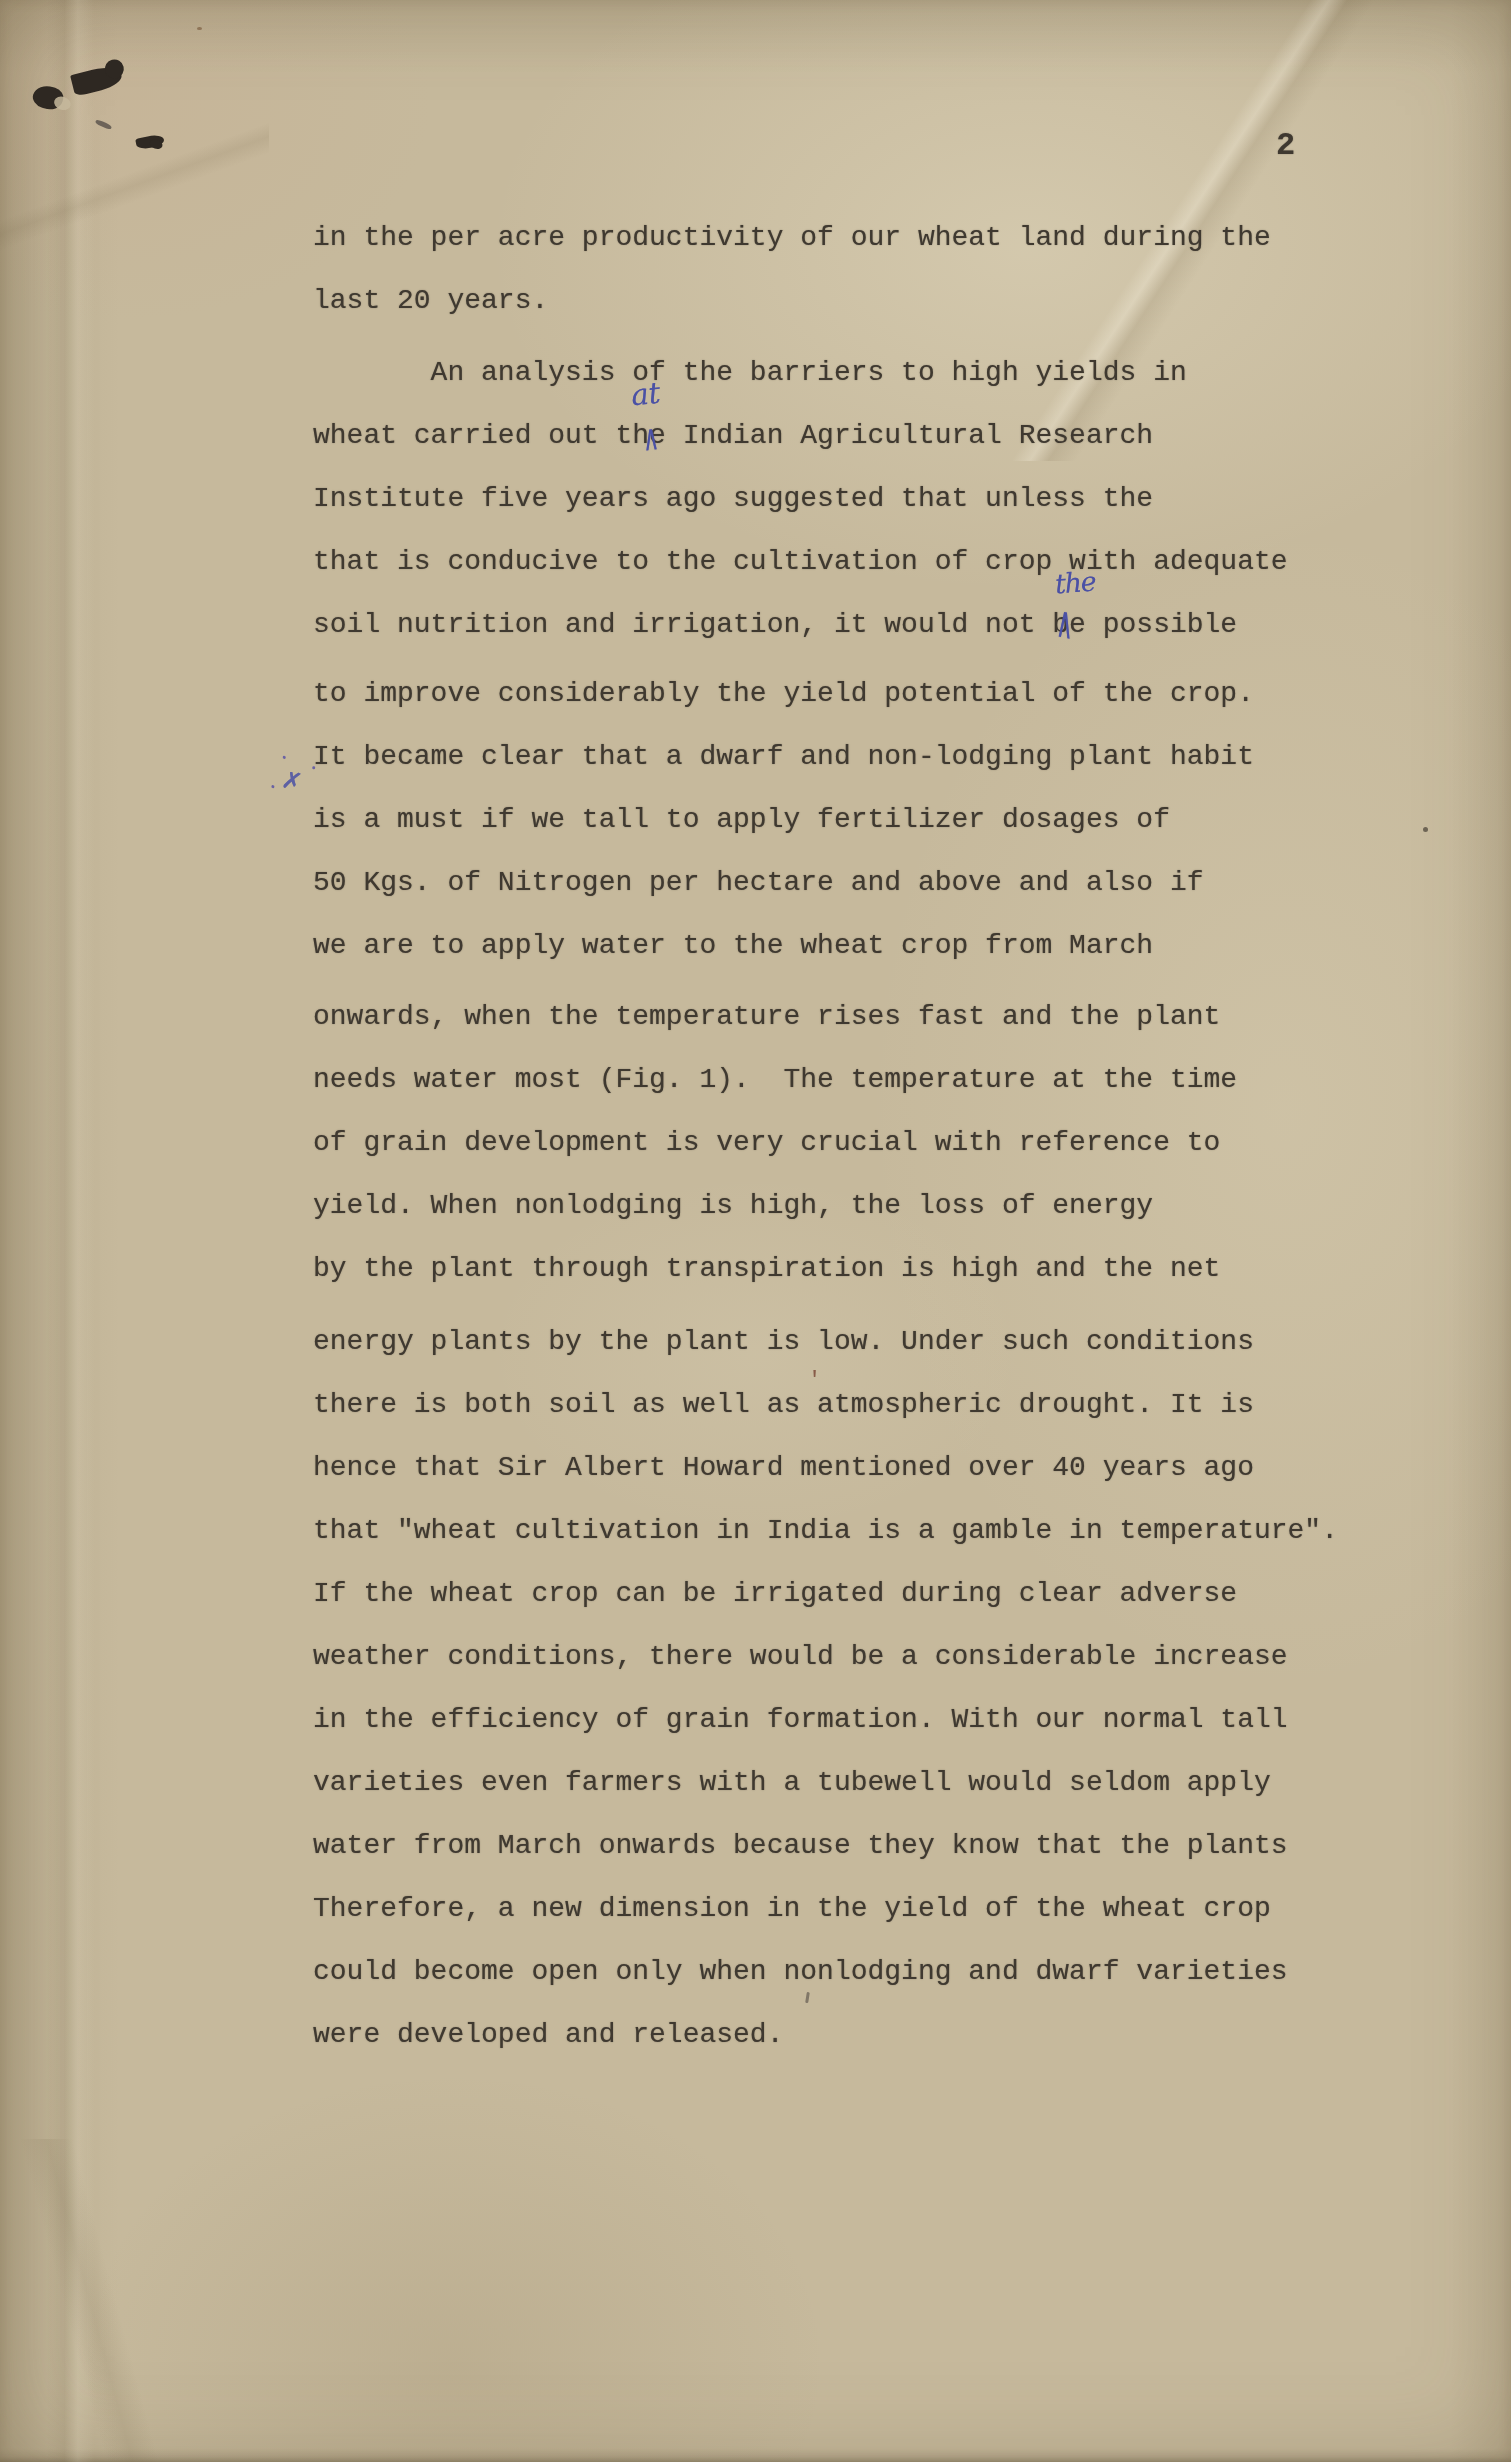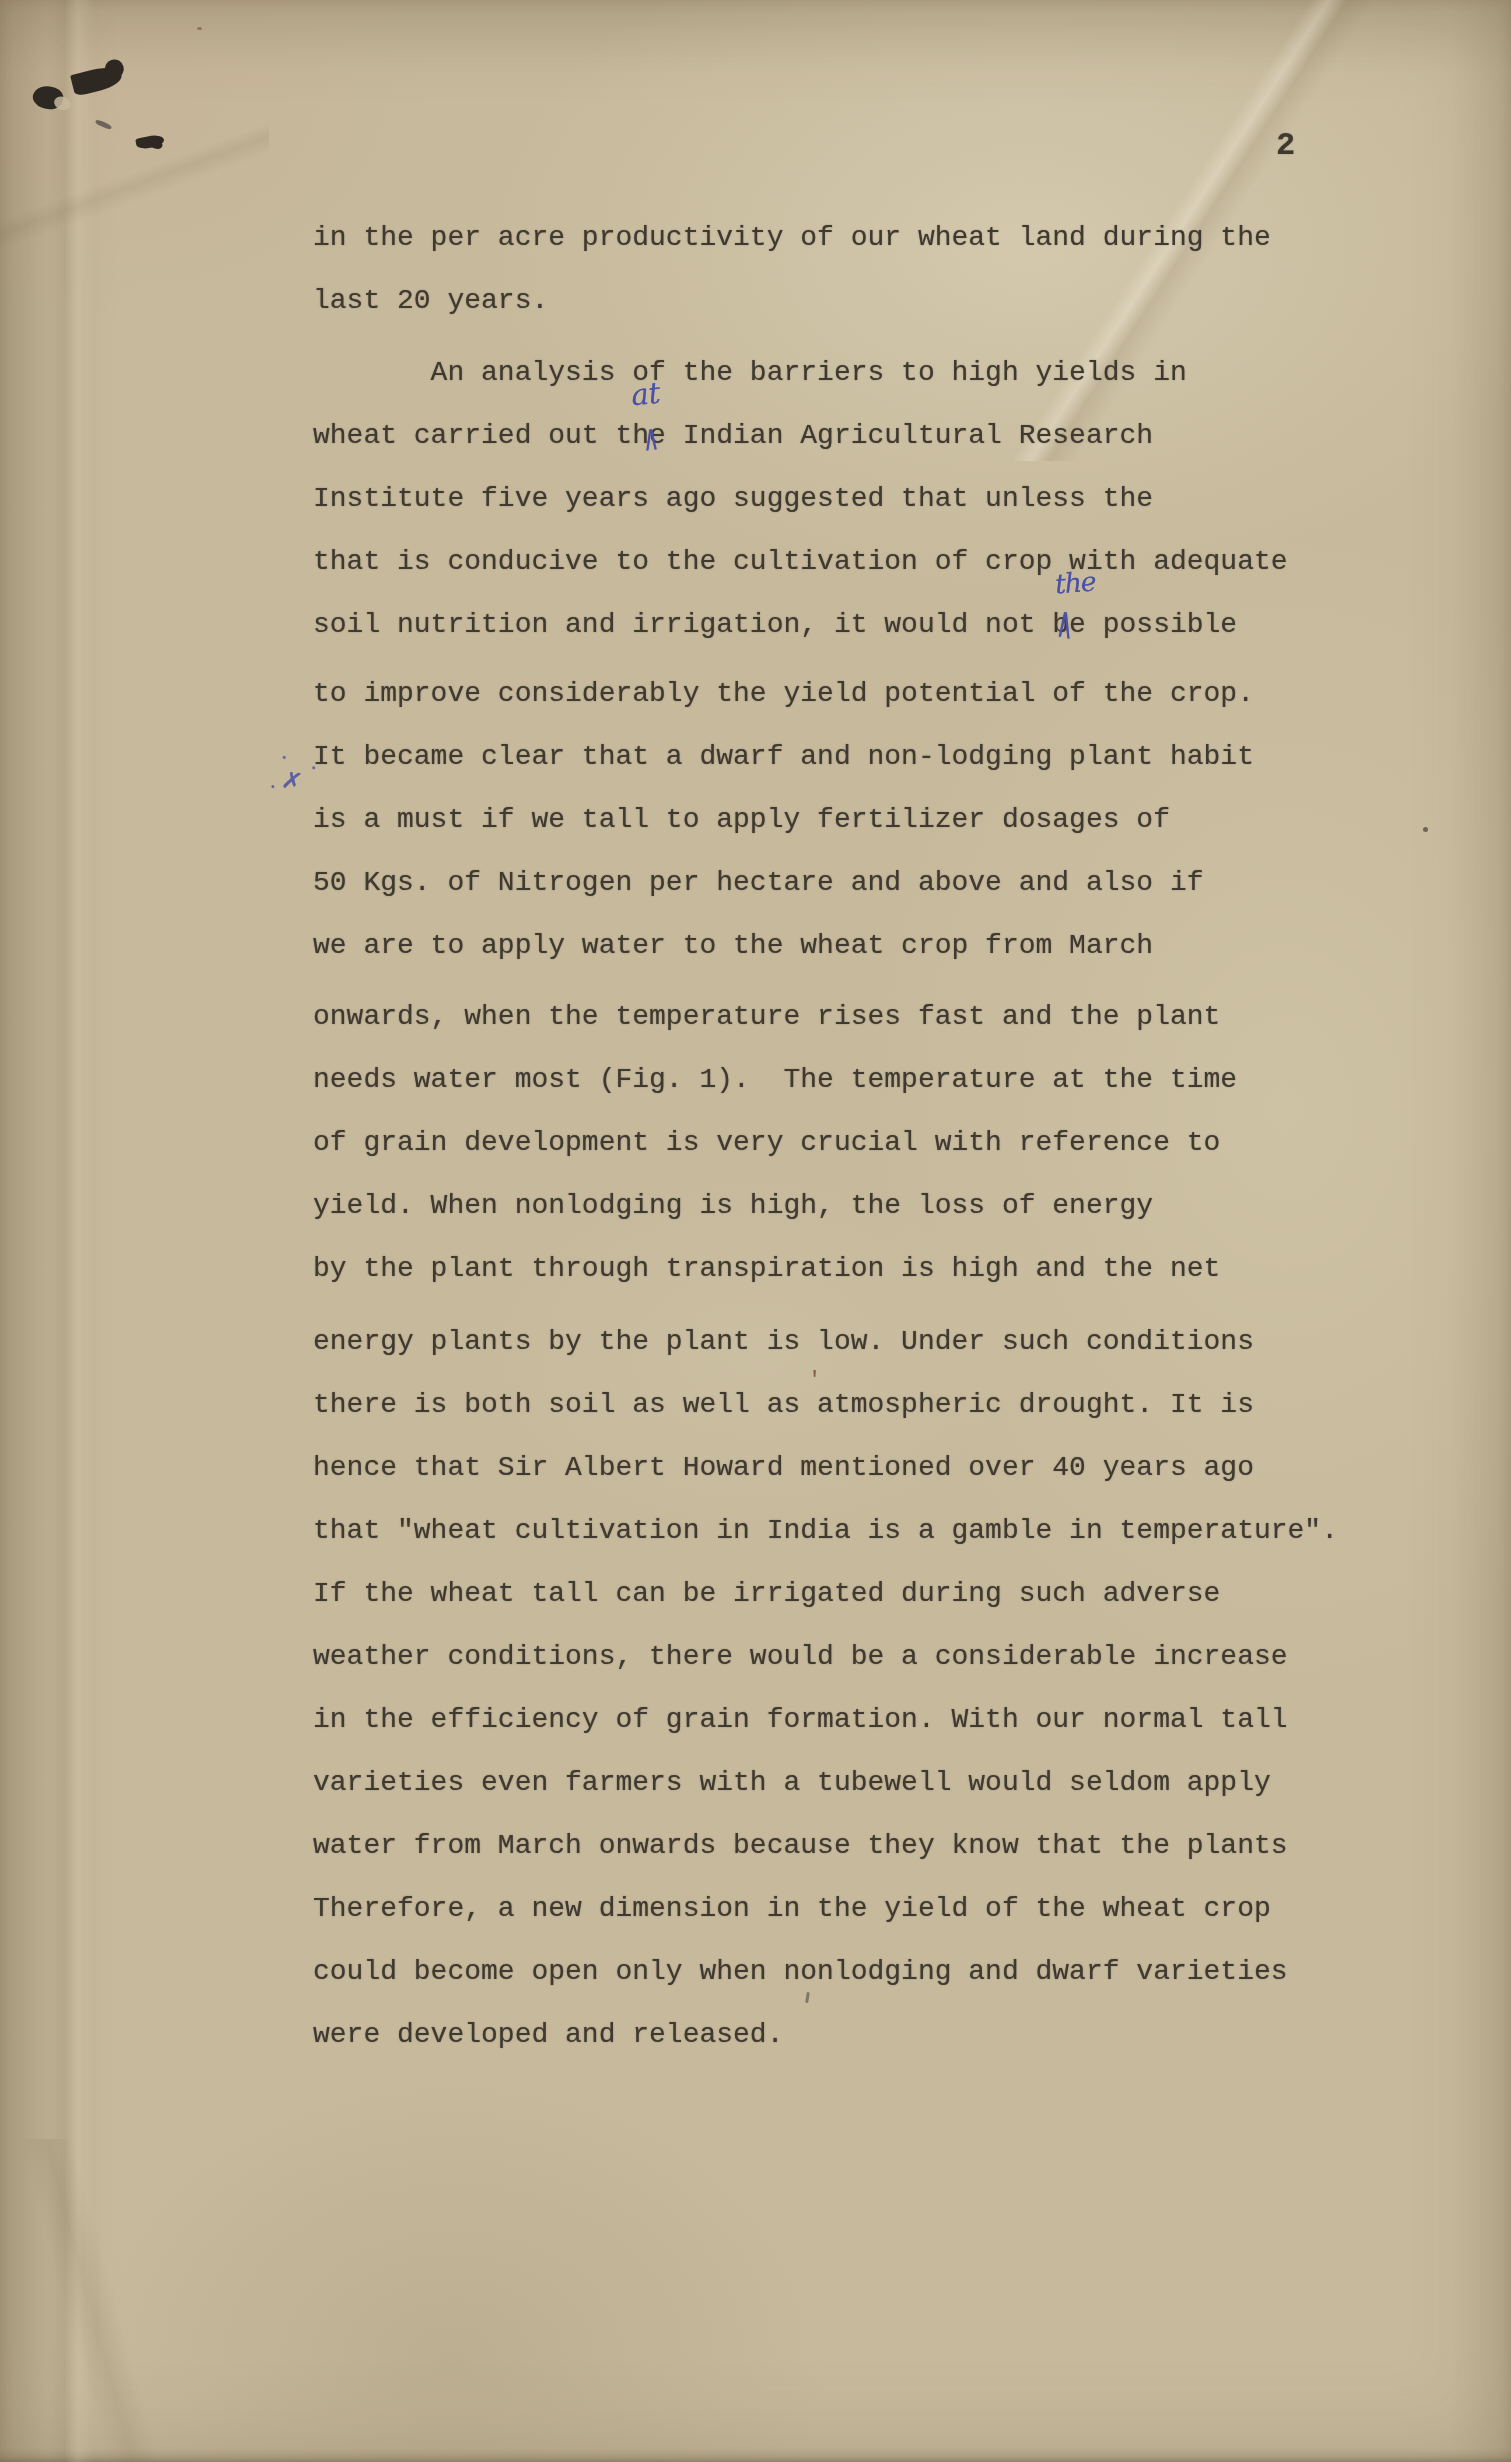--- a/index.html
+++ b/index.html
@@ -120,21 +120,21 @@
       <div class="tline">we are to apply water to the wheat crop from March</div>
       <div class="tline" style="margin-top: 7.7px;">onwards, when the temperature rises fast and the plant</div>
       <div class="tline">needs water most (Fig. 1).  The temperature at the time</div>
       <div class="tline">of grain development is very crucial with reference to</div>
       <div class="tline">yield. When nonlodging is high, the loss of energy</div>
       <div class="tline">by the plant through transpiration is high and the net</div>
       <div class="tline" style="margin-top: 10.2px;">energy plants by the plant is low. Under such conditions</div>
       <div class="tline">there is both soil as well as atmospheric drought. It is</div>
       <div class="tline">hence that Sir Albert Howard mentioned over 40 years ago</div>
       <div class="tline">that "wheat cultivation in India is a gamble in temperature".</div>
-      <div class="tline">If the wheat tall can be irrigated during such adverse</div>
+      <div class="tline">If the wheat crop can be irrigated during clear adverse</div>
       <div class="tline">weather conditions, there would be a considerable increase</div>
       <div class="tline">in the efficiency of grain formation. With our normal tall</div>
       <div class="tline">varieties even farmers with a tubewell would seldom apply</div>
       <div class="tline">water from March onwards because they know that the plants</div>
       <div class="tline">Therefore, a new dimension in the yield of the wheat crop</div>
       <div class="tline">could become open only when nonlodging and dwarf varieties</div>
       <div class="tline">were developed and released.</div>
     </div>
 
   <div class="hand hand-at">at</div>

